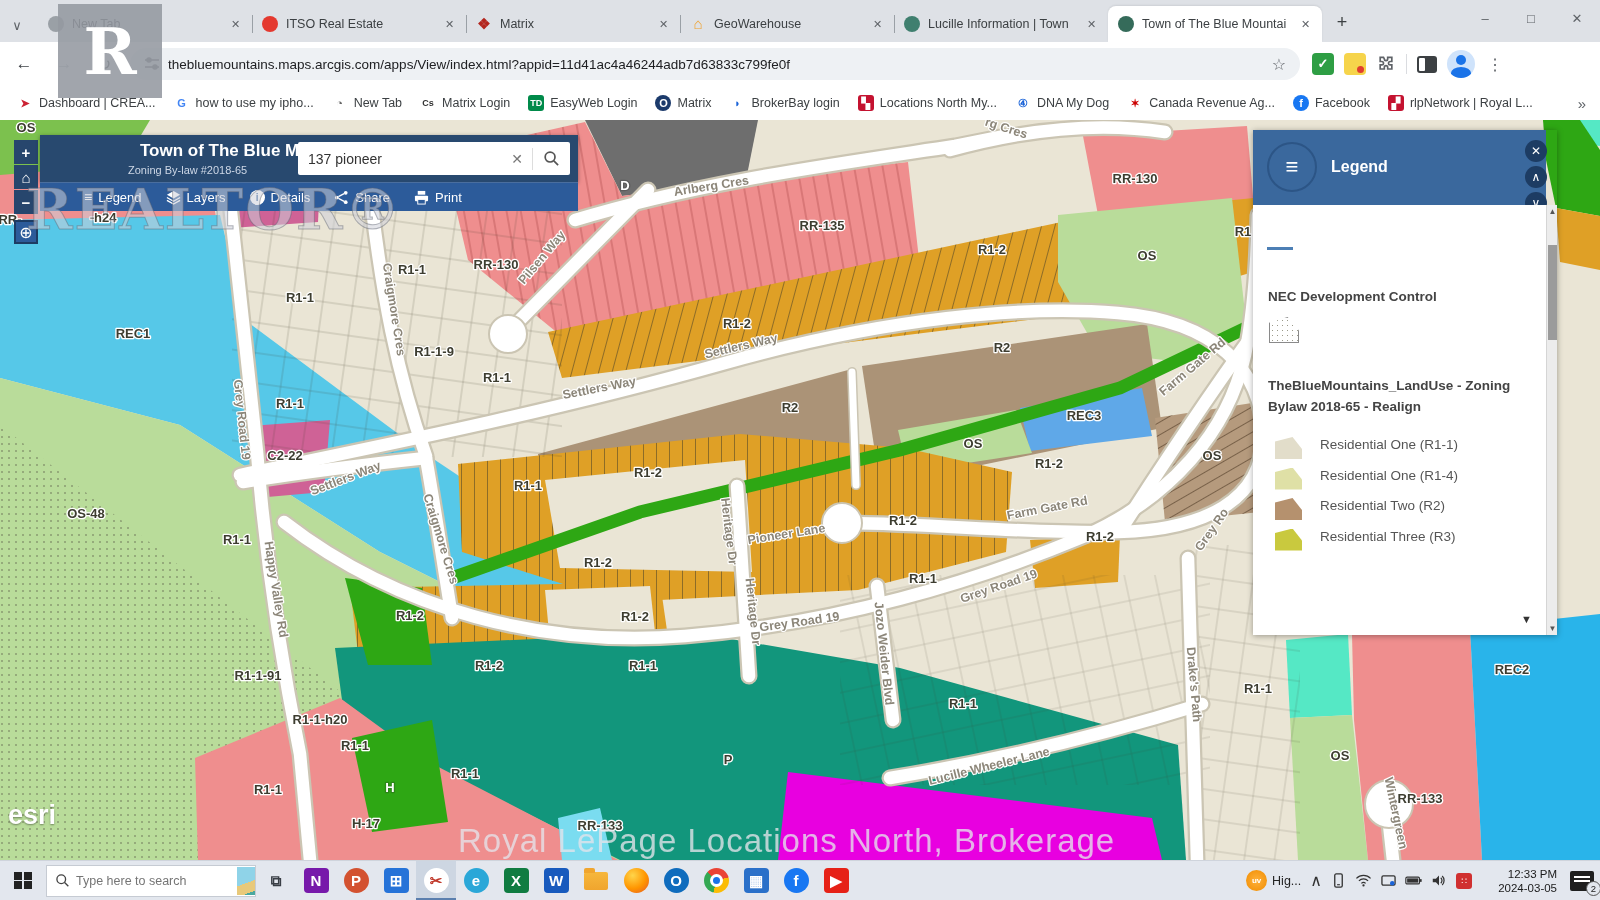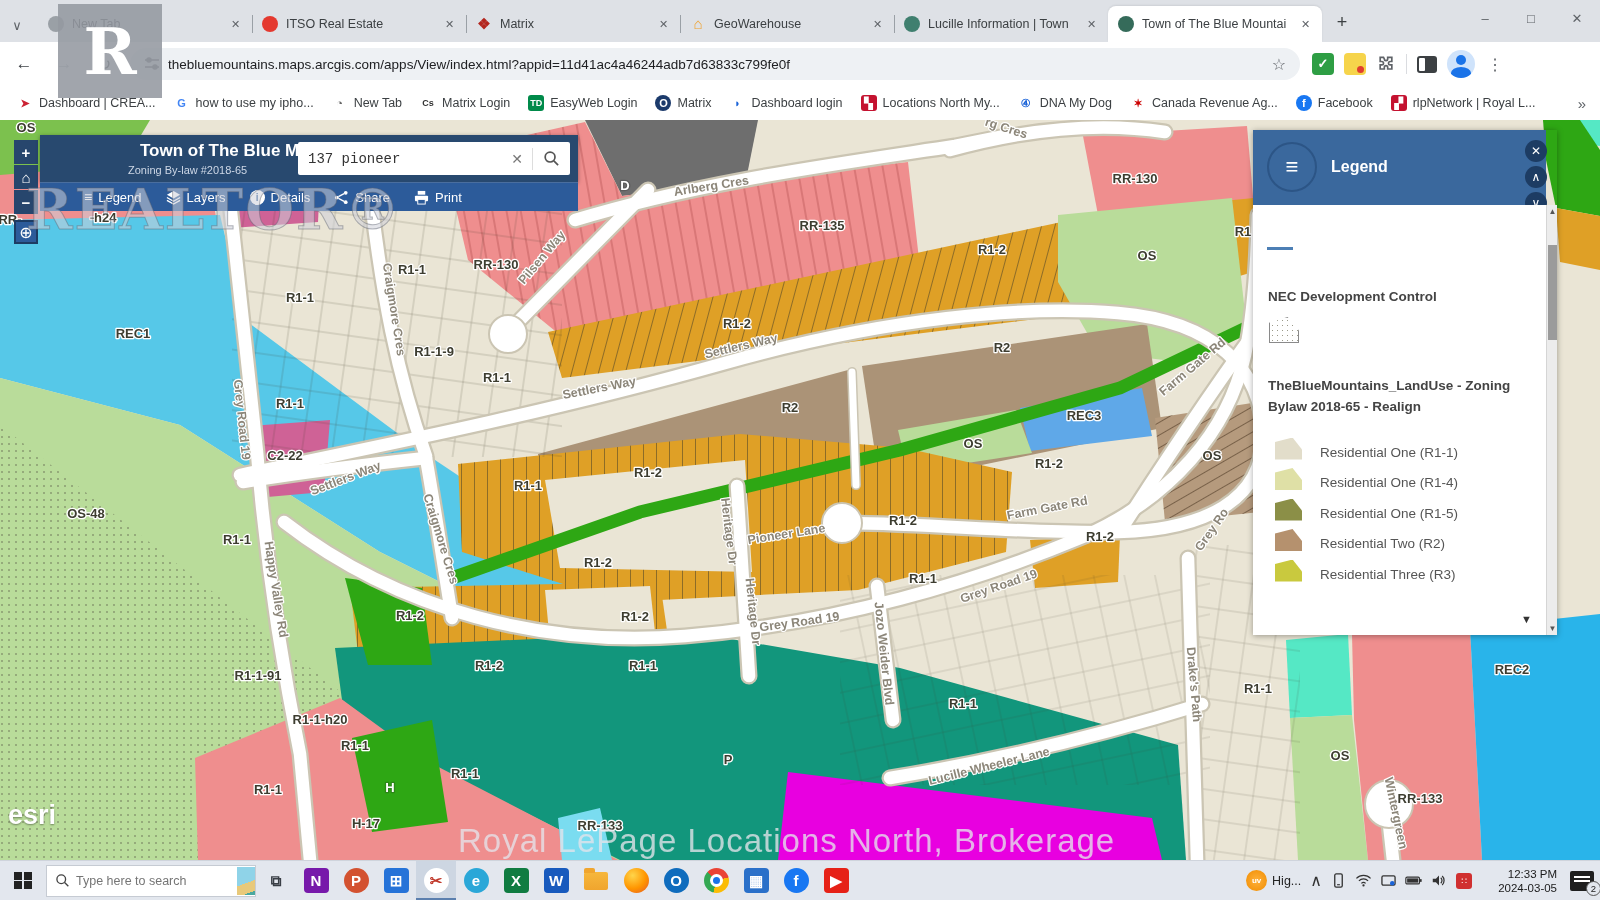--- a/index.html
+++ b/index.html
@@ -53,21 +53,21 @@
   .sl { font:600 12.5px "Liberation Sans",sans-serif; fill:#8c8679; paint-order:stroke; stroke:#ffffff; stroke-width:2.4px; stroke-linejoin:round; text-anchor:middle; }
   .rcase { fill:none; stroke:#cbc5b3; stroke-width:17; stroke-linecap:round; }
   .rfill { fill:none; stroke:#ffffff; stroke-width:12.5; stroke-linecap:round; }
   .rcase.rthin { stroke-width:10; } .rfill.rthin { stroke-width:7; }
   .bulb { fill:#fff; stroke:#cbc5b3; stroke-width:2; }
 
   .app-header { position:absolute; left:40px; top:15px; width:538px; height:47px; background:#28496f; box-shadow:0 1px 4px rgba(0,0,0,.4); }
   .app-title { position:absolute; left:100px; top:6px; color:#fff; font-size:17px; font-weight:bold; }
   .app-sub { position:absolute; left:88px; top:29px; color:#cdd7e6; font-size:11px; }
   .searchbox { position:absolute; left:258px; top:7px; width:272px; height:33px; background:#fff; border-radius:2px; display:flex; align-items:center; }
-  .searchbox input { border:0; outline:0; flex:1; font-size:14px; color:#333; padding:0 10px; font-family:Liberation Mono, monospace; background:transparent; }
+  .searchbox input { border:0; outline:0; flex:1; font-size:14px; color:#333; padding:0 10px; font-family:Liberation Sans, sans-serif; background:transparent; }
   .sb-x { color:#777; font-size:14px; padding:0 9px; }
   .sb-div { width:1px; height:22px; background:#ddd; }
   .sb-mag { padding:0 10px; display:flex; }
   .app-toolbar { position:absolute; left:40px; top:62px; width:538px; height:29px; background:#2c5b9a; border-top:1px solid #4a6e9e; display:flex; align-items:center; gap:24px; padding-left:44px; }
   .tbitem { display:flex; align-items:center; gap:6px; color:#fff; font-size:13px; }
   .tbglyph { font-size:14px; }
   .icirc { width:15px; height:15px; border-radius:50%; background:#fff; color:#2c5b9a; font:700 10px "Liberation Sans",sans-serif; display:flex; align-items:center; justify-content:center; }
 
   .zoomstack { position:absolute; left:14px; top:20px; display:flex; flex-direction:column; gap:1px; }
   .zbtn { width:24px; height:24px; background:#27466d; color:#fff; font-size:15px; font-weight:bold; display:flex; align-items:center; justify-content:center; }
@@ -77,21 +77,21 @@
   .lp-header { position:absolute; left:0; top:0; width:293px; height:75px; background:#3a689d; }
   .lp-listicon { position:absolute; left:14px; top:12px; width:50px; height:50px; border:2px solid #2c5586; border-radius:50%; color:#fff; display:flex; align-items:center; justify-content:center; font-size:22px; font-weight:bold; }
   .lp-title { position:absolute; left:78px; top:28px; color:#fff; font-size:16px; font-weight:bold; }
   .lp-btn { position:absolute; left:272px; width:22px; height:22px; border-radius:50%; background:#1d3c63; color:#fff; font-size:12px; display:flex; align-items:center; justify-content:center; }
   .lp-body { position:absolute; left:0; top:75px; width:293px; height:430px; background:#fff; overflow:hidden; }
   .lp-dash { position:absolute; left:14px; top:42px; width:26px; height:3px; background:#4d7fb5; }
   .lp-nec { position:absolute; left:15px; top:84px; font-size:13.5px; font-weight:bold; color:#444; }
   .lp-hatch { position:absolute; left:16px; top:112px; width:30px; height:26px; border:1px solid #8a8a8a; clip-path:polygon(0 22%,62% 0,100% 52%,100% 100%,0 100%); background:radial-gradient(circle, #9a9a8a 11%, transparent 12%) 0 0/5px 5px; }
   .lp-lutitle { position:absolute; left:15px; top:170px; width:250px; font-size:13.5px; font-weight:bold; color:#444; line-height:21px; }
   .lp-items { position:absolute; left:0; top:228px; width:293px; }
-  .lrow { display:flex; align-items:flex-end; gap:18px; padding:4px 2px 4px 22px; height:30.5px; }
+  .lrow { display:flex; align-items:flex-start; gap:18px; padding:4px 2px 4px 22px; height:30.5px; }
   .swatch { width:27px; height:22px; flex:0 0 27px; clip-path:polygon(0 20%,65% 0,100% 55%,100% 100%,0 100%); }
   .llabel { font-size:13.5px; color:#555; }
   .lp-scroll { position:absolute; left:293px; top:75px; width:11px; height:430px; background:#ececec; border-left:1px solid #d5d5d5; }
   .lp-thumb { position:absolute; left:1px; top:40px; width:9px; height:95px; background:#9b9b9b; }
   .sarrow { position:absolute; left:0; width:11px; text-align:center; font-size:8px; color:#555; }
   .lp-downarrow { position:absolute; left:268px; top:408px; font-size:11px; color:#333; }
 
   .wm-realtor { position:absolute; left:26px; top:56px; width:470px; font-family:"DejaVu Serif",serif; font-weight:bold; font-size:56px; letter-spacing:2px; color:rgba(205,208,216,.55); -webkit-text-stroke:1px rgba(95,100,112,.45); pointer-events:none; }
   .wm-broker { position:absolute; left:458px; top:682px; font-size:33px; letter-spacing:1px; color:rgba(228,228,234,.78); pointer-events:none; white-space:nowrap;margin-top:20px; }
   .esri { position:absolute; left:8px; top:680px; font-size:27px; font-weight:bold; color:#fff; text-shadow:0 1px 2px rgba(0,0,0,.4); pointer-events:none; }
@@ -227,21 +227,21 @@
       <div class="bm">
         <span class="bmicon" style="color: rgb(255, 255, 255); background: rgb(0, 138, 74); font-size: 9px;">TD</span>
         <span class="bmlabel">EasyWeb Login</span>
       </div>
       <div class="bm">
         <span class="bmicon" style="color: rgb(255, 255, 255); background: rgb(27, 58, 107); border-radius: 50%;">O</span>
         <span class="bmlabel">Matrix</span>
       </div>
       <div class="bm">
         <span class="bmicon" style="color: rgb(26, 99, 216);">◗</span>
-        <span class="bmlabel">Dashboard login</span>
+        <span class="bmlabel">BrokerBay login</span>
       </div>
       <div class="bm">
         <span class="bmicon" style="color: rgb(255, 255, 255); background: rgb(196, 18, 48);">▚</span>
         <span class="bmlabel">Locations North My...</span>
       </div>
       <div class="bm">
         <span class="bmicon" style="color: rgb(26, 99, 216);">④</span>
         <span class="bmlabel">DNA My Dog</span>
       </div>
       <div class="bm">
@@ -542,24 +542,20 @@
         <div class="lp-items">
             <div class="lrow">
               <span class="swatch" style="background: rgb(226, 221, 202);"></span>
               <span class="llabel">Residential One (R1-1)</span>
             </div>
             <div class="lrow">
               <span class="swatch" style="background: rgb(223, 224, 166);"></span>
               <span class="llabel">Residential One (R1-4)</span>
             </div>
             <div class="lrow">
-              <span class="swatch" style="background: rgb(139, 143, 71);"></span>
-              <span class="llabel">Residential One (R1-5)</span>
-            </div>
-            <div class="lrow">
               <span class="swatch" style="background: rgb(181, 145, 110);"></span>
               <span class="llabel">Residential Two (R2)</span>
             </div>
             <div class="lrow">
               <span class="swatch" style="background: rgb(201, 201, 62);"></span>
               <span class="llabel">Residential Three (R3)</span>
             </div>
           </div>
         <div class="lp-downarrow">▼</div>
       </div>

